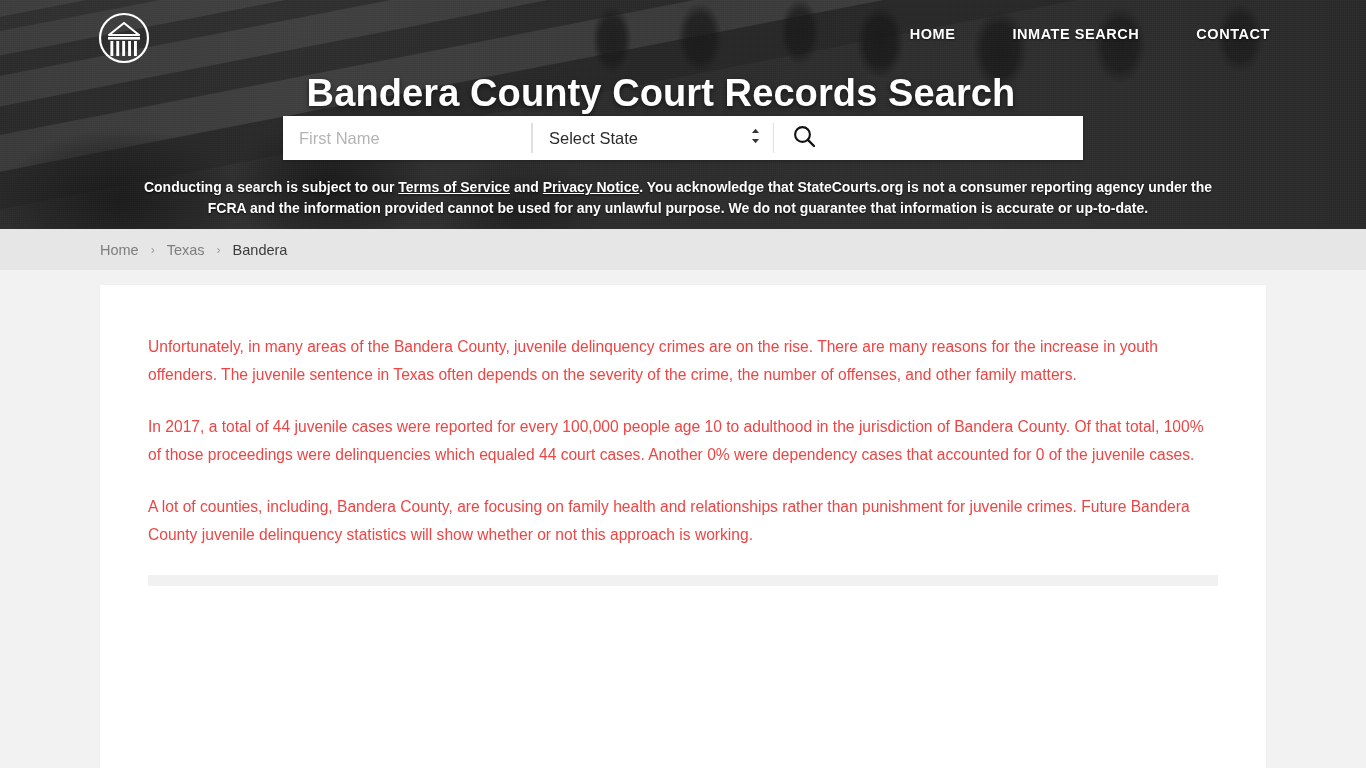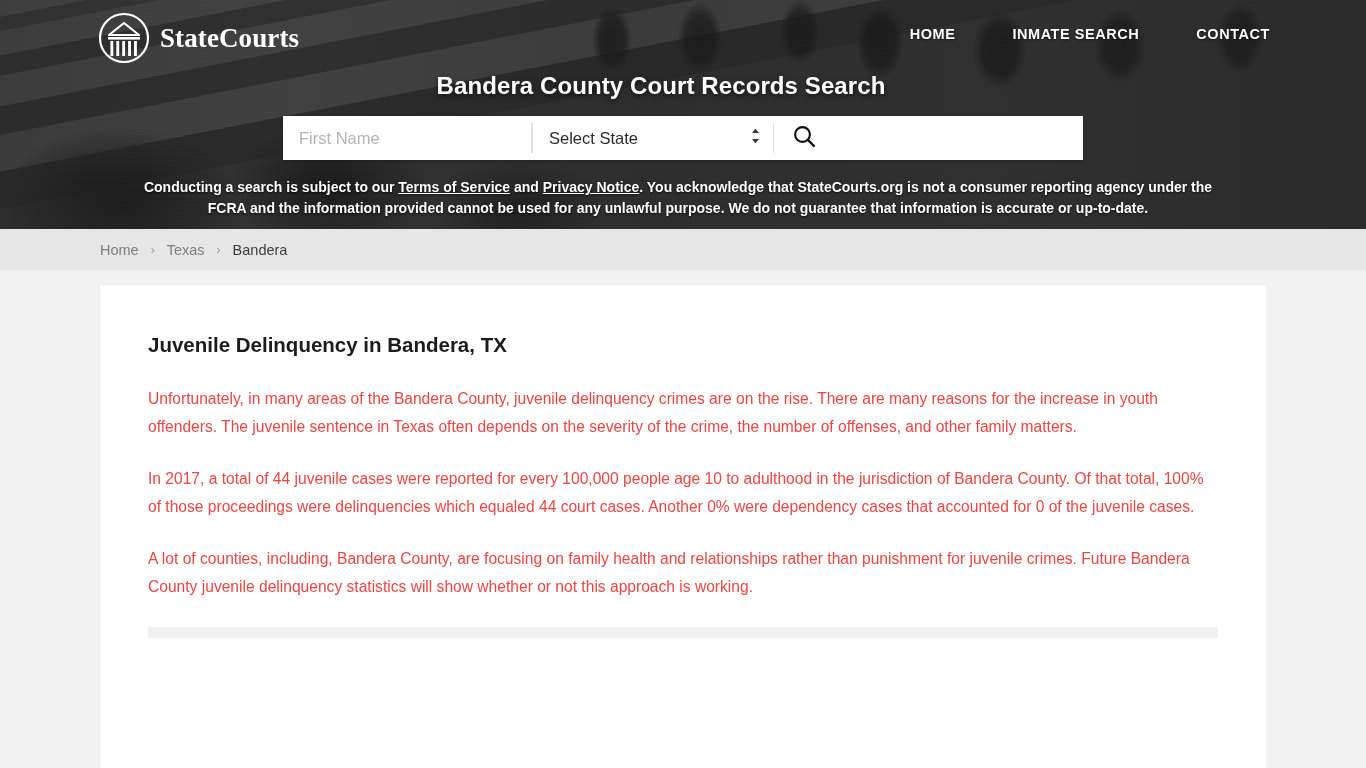--- a/index.html
+++ b/index.html
@@ -122,21 +122,21 @@
   }
 
   
   .header-title {
     position: absolute;
     top: 72px;
     left: 0;
     width: 1322px;
     text-align: center;
     color: #fff;
-    font-size: 24px;
+    font-size: 38px;
     font-weight: 700;
     letter-spacing: .1px;
     text-shadow: 0 2px 5px rgba(0,0,0,.55);
   }
 
   
   .search-bar {
     position: absolute;
     left: 283px;
     top: 116px;
@@ -304,21 +304,20 @@
           <circle cx="26" cy="26" r="24" fill="none" stroke="#ffffff" stroke-width="2.2"></circle>
           <path d="M26 11 L41 23 L11 23 Z" fill="none" stroke="#ffffff" stroke-width="2.2" stroke-linejoin="round"></path>
           <rect x="10" y="25" width="32" height="2.6" fill="#ffffff"></rect>
           <rect x="12.4" y="29" width="2.9" height="15" fill="#ffffff"></rect>
           <rect x="18.3" y="29" width="2.9" height="15" fill="#ffffff"></rect>
           <rect x="24.2" y="29" width="2.9" height="15" fill="#ffffff"></rect>
           <rect x="30.1" y="29" width="2.9" height="15" fill="#ffffff"></rect>
           <rect x="36.0" y="29" width="2.9" height="15" fill="#ffffff"></rect>
         </svg>
       </span>
-      <span class="brand-text">StateCourts</span>
     </a>
 
     <nav class="main-nav">
       <a class="nav-link" href="#">HOME</a>
       <a class="nav-link" href="#">INMATE SEARCH</a>
       <a class="nav-link" href="#">CONTACT</a>
     </nav>
 
     <h1 class="header-title">Bandera County Court Records Search</h1>
 
@@ -358,21 +357,20 @@
 <nav class="breadcrumb-bar">
   <a class="crumb" href="#">Home</a>
   <span class="crumb-sep">›</span>
   <a class="crumb" href="#">Texas</a>
   <span class="crumb-sep">›</span>
   <span class="crumb current">Bandera</span>
 </nav>
 
 <main class="page-body">
   <article class="content-card">
-    <h3 class="section-title">Juvenile Delinquency in Bandera, TX</h3>
     <p class="body-text">Unfortunately, in many areas of the Bandera County, juvenile delinquency crimes are on the rise. There are many reasons for the increase in youth offenders. The juvenile sentence in Texas often depends on the severity of the crime, the number of offenses, and other family matters.</p>
     <p class="body-text">In 2017, a total of 44 juvenile cases were reported for every 100,000 people age 10 to adulthood in the jurisdiction of Bandera County. Of that total, 100% of those proceedings were delinquencies which equaled 44 court cases. Another 0% were dependency cases that accounted for 0 of the juvenile cases.</p>
     <p class="body-text">A lot of counties, including, Bandera County, are focusing on family health and relationships rather than punishment for juvenile crimes. Future Bandera County juvenile delinquency statistics will show whether or not this approach is working.</p>
     <table class="data-table">
       <thead>
         <tr>
           <th></th>
         </tr>
       </thead>
     </table>

